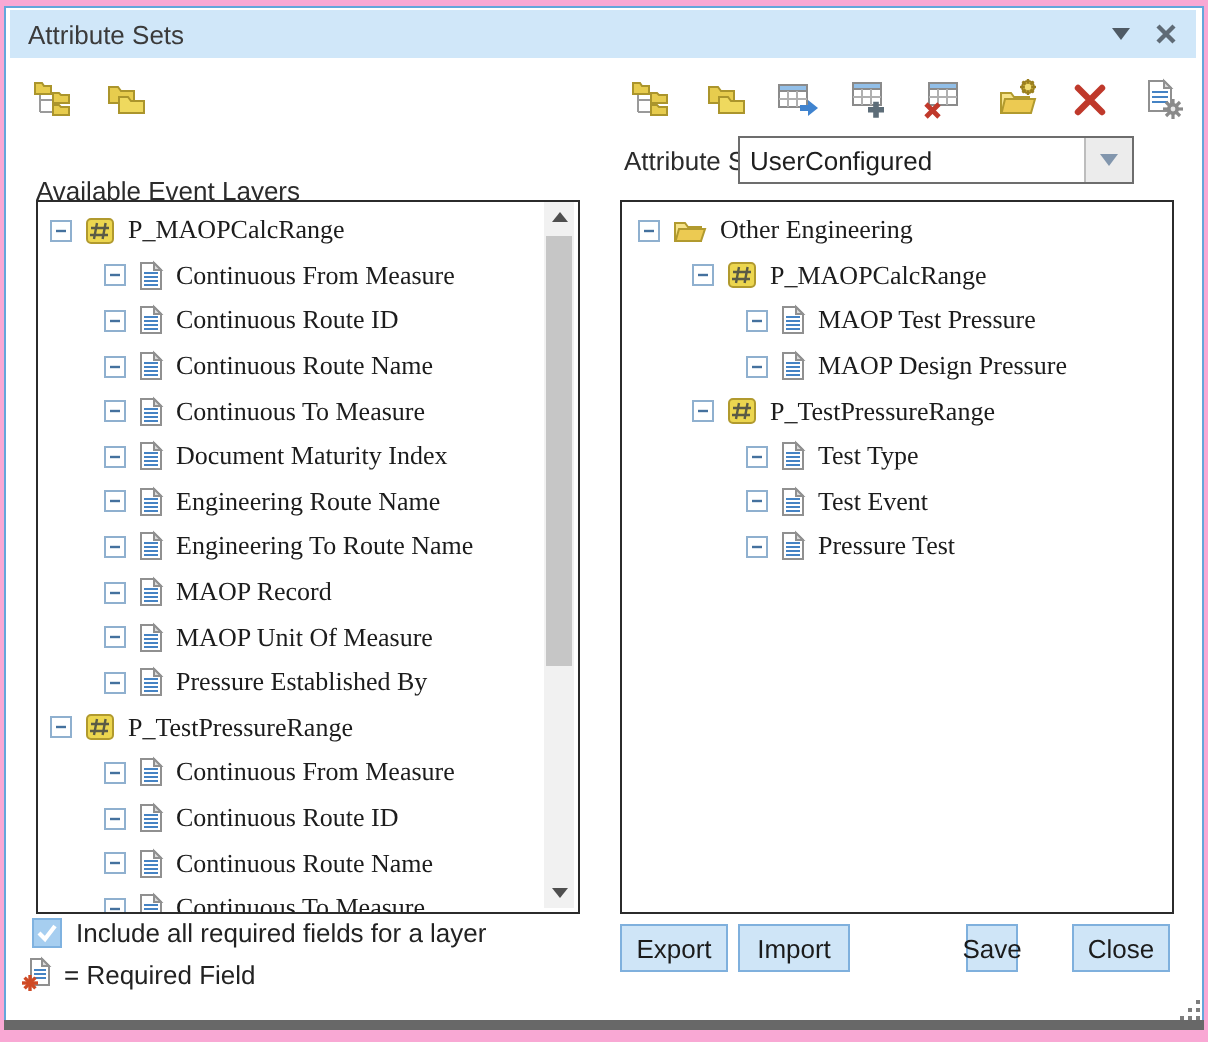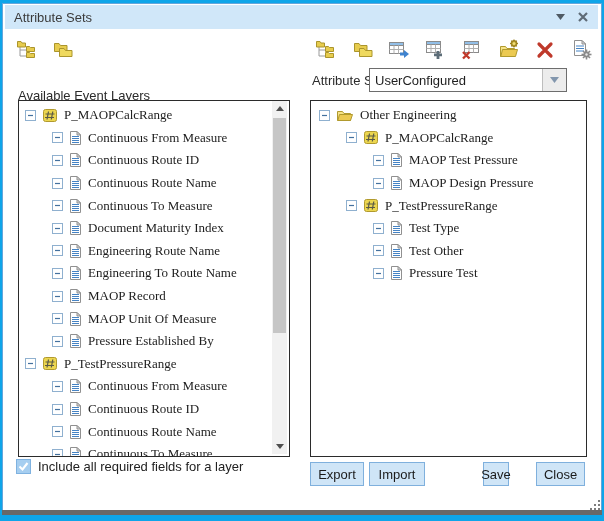--- a/index.html
+++ b/index.html
@@ -1,17 +1,17 @@
 <!DOCTYPE html>
 <html><head>
 <meta charset="utf-8">
 <style>
   html,body{margin:0;padding:0;background:#fff;}
   #stage{position:relative;width:604px;height:521px;font-family:"Liberation Sans",sans-serif;
-         font-size:13px;color:#222;overflow:hidden;background:#0ea5e9;}
+         font-size:13px;color:#222;overflow:hidden;background:#f9a8d4;}
   .window{position:absolute;left:2px;top:3px;width:598px;height:506px;
           border:1px solid #63a6db;background:#fff;}
   .bottom-shadow{position:absolute;left:2px;top:510px;width:600px;height:5px;background:#686868;}
   .titlebar{position:absolute;left:5px;top:5px;width:593px;height:24px;background:#d0e7f9;
             display:flex;align-items:center;}
   .title-text{margin-left:9px;color:#3b3b3b;}
   .tb-btns{margin-left:auto;display:flex;align-items:center;gap:9px;margin-right:8px;}
   .tb-btn{display:flex;align-items:center;justify-content:center;width:14px;height:14px;cursor:default;}
   .toolbar-left{position:absolute;left:16px;top:39px;display:flex;gap:14px;}
   .toolbar-right{position:absolute;left:315px;top:39px;width:278px;display:flex;justify-content:space-between;}
@@ -646,21 +646,21 @@
               <path d="M1.5 1.5 H8 L11.5 5 V14.5 H1.5 Z" fill="#ffffff" stroke="#909090"></path>
               <path d="M8 1.5 L8 5 H11.5 Z" fill="#dcdcdc" stroke="#909090"></path>
               <g stroke="#4583c4" stroke-width="1">
                 <line x1="3" y1="6.5" x2="10" y2="6.5"></line>
                 <line x1="3" y1="8.5" x2="10" y2="8.5"></line>
                 <line x1="3" y1="10.5" x2="10" y2="10.5"></line>
                 <line x1="3" y1="12.5" x2="10" y2="12.5"></line>
               </g>
             </svg>
           </span>
-          <span class="lbl">Test Other</span>
+          <span class="lbl">Test Event</span>
         </div>
         <div class="trow" style="padding-left: 62px;">
           <span class="expander">
             <svg width="11" height="11">
               <rect x="0.5" y="0.5" width="10" height="10" fill="#fff" stroke="#8fb0cf"></rect>
               <line x1="3" y1="5.5" x2="8" y2="5.5" stroke="#44719e" stroke-width="1.2"></line>
             </svg>
           </span>
           <span class="ticon">
             <svg width="13" height="16">
@@ -682,20 +682,40 @@
   <div class="checkbox-row">
     <span style="display:flex;">
       <svg width="15" height="15">
           <rect x="0.5" y="0.5" width="14" height="14" fill="#a6cef0" stroke="#7fb2e0"></rect>
         <path d="M3.5 7.5 L6.5 10.5 L11.5 4" stroke="#ffffff" stroke-width="2.1" fill="none"></path>
         </svg>
     </span>
     <span>Include all required fields for a layer</span>
   </div>
 
+  <div class="legend-row">
+    <span style="display:flex;">
+      <svg width="17" height="19">
+        <path d="M5.5 1.5 H11 L14.5 5 V14.5 H5.5 Z" fill="#ffffff" stroke="#909090"></path>
+        <path d="M11 1.5 V5 H14.5 Z" fill="#dcdcdc" stroke="#909090"></path>
+        <g stroke="#4583c4" stroke-width="1">
+          <line x1="7" y1="7" x2="13" y2="7"></line>
+            <line x1="7" y1="9" x2="13" y2="9"></line>
+            <line x1="7" y1="11" x2="13" y2="11"></line>
+        </g>
+        <g stroke="#cf4a25" stroke-width="1.7">
+          <line x1="5" y1="9.5" x2="5" y2="17.5"></line>
+            <line x1="1" y1="13.5" x2="9" y2="13.5"></line>
+          <line x1="2.3" y1="10.8" x2="7.7" y2="16.2"></line>
+            <line x1="7.7" y1="10.8" x2="2.3" y2="16.2"></line>
+        </g>
+      </svg>
+    </span>
+    <span>= Required Field</span>
+  </div>
 
   <div class="btn" style="left:310px;width:54px;text-align:right;">Export</div>
   <div class="btn" style="left:369px;width:56px;">Import</div>
   <div class="btn" style="left:483px;width:26px;">Save</div>
   <div class="btn" style="left:536px;width:49px;">Close</div>
 
   <div class="grip">
     <i style="left:12px;top:12px;"></i>
       <i style="left:12px;top:8px;"></i>
       <i style="left:12px;top:4px;"></i>

